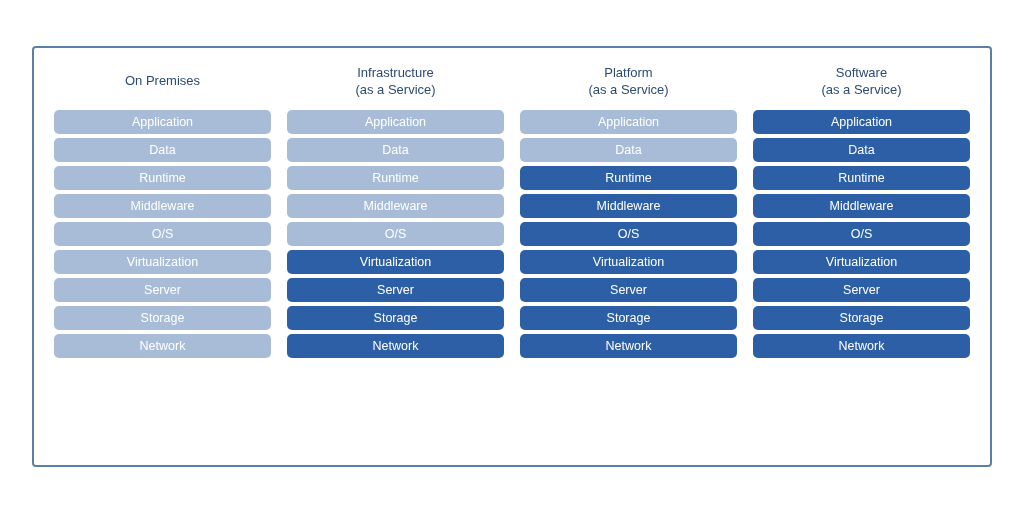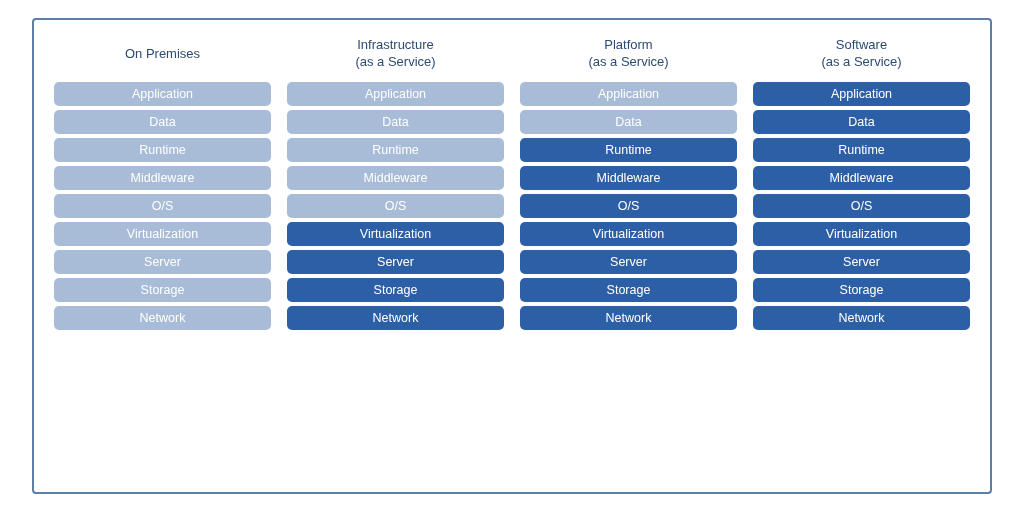--- a/index.html
+++ b/index.html
@@ -11,21 +11,21 @@
       align-items: center;
       width: 1024px;
       height: 512px;
       font-family: 'Segoe UI', Arial, sans-serif;
     }
 
     .outer-container {
       border: 2px solid #5b7fa6;
       border-radius: 4px;
       width: 960px;
-      height: 476px;
+      height: 421px;
       background: #fff;
       padding: 16px 20px 16px 20px;
       display: flex;
       flex-direction: column;
     }
 
     .columns-wrapper {
       display: flex;
       flex-direction: row;
       gap: 16px;

